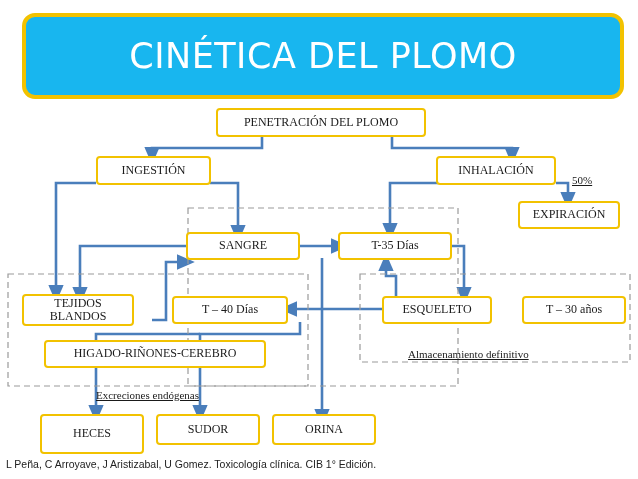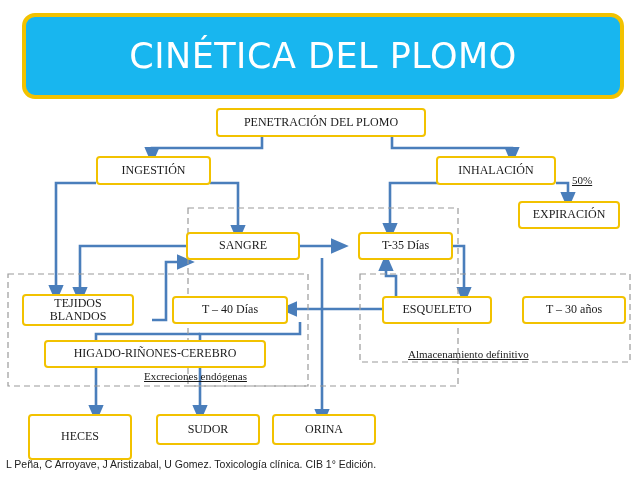--- a/index.html
+++ b/index.html
@@ -138,40 +138,40 @@
   <div class="node" style="left:216px; top:108px; width:210px; height:29px;">PENETRACIÓN DEL PLOMO</div>
 
   <div class="node" style="left:96px; top:156px; width:115px; height:29px;">INGESTIÓN</div>
 
   <div class="node" style="left:436px; top:156px; width:120px; height:29px;">INHALACIÓN</div>
 
   <div class="node" style="left:518px; top:201px; width:102px; height:28px;">EXPIRACIÓN</div>
 
   <div class="node" style="left:186px; top:232px; width:114px; height:28px;">SANGRE</div>
 
-  <div class="node" style="left:358px; top:232px; width:95px; height:28px;">T-35 Días</div>
+  <div class="node" style="left:338px; top:232px; width:114px; height:28px;">T-35 Días</div>
 
   <div class="node" style="left:22px; top:294px; width:112px; height:32px;">TEJIDOS
 BLANDOS</div>
 
   <div class="node" style="left:172px; top:296px; width:116px; height:28px;">T – 40 Días</div>
 
   <div class="node" style="left:382px; top:296px; width:110px; height:28px;">ESQUELETO</div>
 
   <div class="node" style="left:522px; top:296px; width:104px; height:28px;">T – 30 años</div>
 
   <div class="node" style="left:44px; top:340px; width:222px; height:28px;">HIGADO-RIÑONES-CEREBRO</div>
 
-  <div class="node" style="left:28px; top:414px; width:104px; height:46px;">HECES</div>
+  <div class="node" style="left:40px; top:414px; width:104px; height:40px;">HECES</div>
 
   <div class="node" style="left:272px; top:414px; width:104px; height:31px;">ORINA</div>
 
   <div class="node" style="left:156px; top:414px; width:104px; height:31px;">SUDOR</div>
 
   <span class="plain" style="left:572px; top:174px;">50%</span>
 
   <span class="plain" style="left:408px; top:348px;">Almacenamiento definitivo</span>
 
-  <span class="plain" style="left:96px; top:370px;margin-left:48px;">Excreciones endógenas</span>
+  <span class="plain" style="left:96px; top:389px;">Excreciones endógenas</span>
 
   <span class="caption">L Peña, C Arroyave, J Aristizabal, U Gomez. Toxicología clínica. CIB 1° Edición.</span>
 
 </div>
 
 </body></html>

